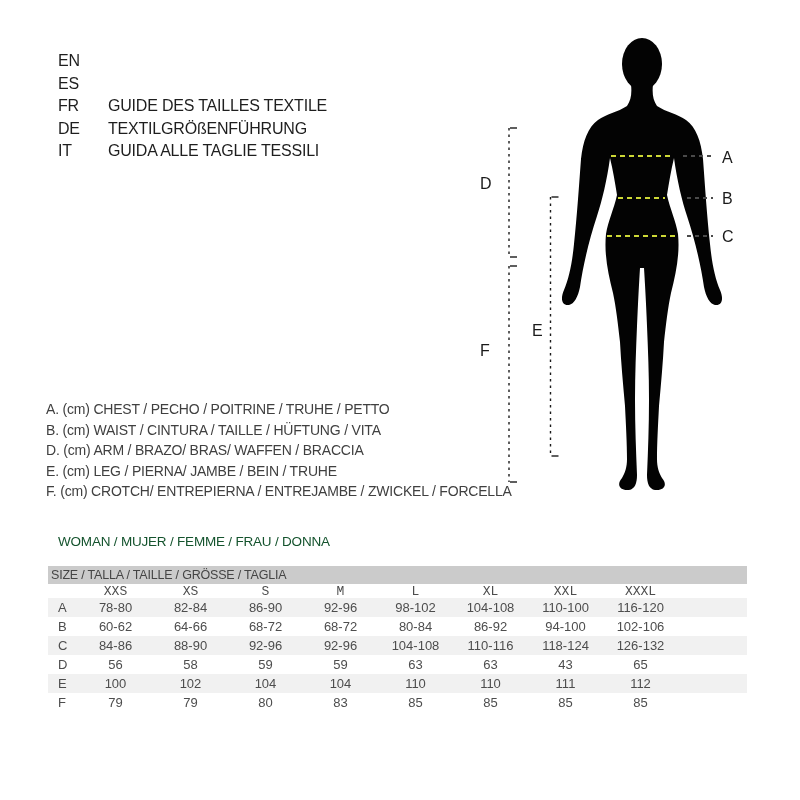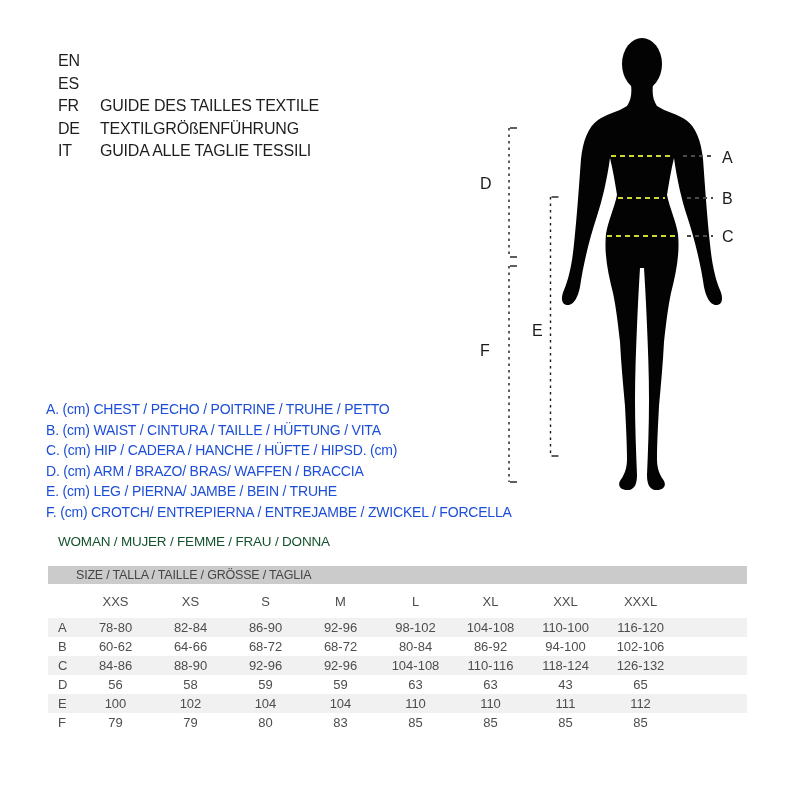--- a/index.html
+++ b/index.html
@@ -4,41 +4,41 @@
 <style>
   html,body{margin:0;padding:0;}
   body{
     width:800px;height:800px;position:relative;background:#ffffff;
     font-family:"Liberation Sans", sans-serif;color:#202020;overflow:hidden;
   }
   .abs{position:absolute;}
 
   
   .langs{left:58px;top:50px;font-size:16px;line-height:22.5px;letter-spacing:-0.2px;font-weight:500;color:#1e1e1e;}
-  .lang-row{display:flex;}
+  .lang-row{display:flex;gap:8px;}
   .lang-code{width:42px;flex:0 0 42px;}
 
   
   .figure-svg{left:400px;top:0;}
   .figure-svg text{font-family:"Liberation Sans", sans-serif;font-size:16px;fill:#1a1a1a;}
 
   
-  .legend{left:46px;top:399px;font-size:14px;line-height:20.6px;letter-spacing:-0.2px;color:#1d4ed8;}
+  .legend{left:46px;top:399px;font-size:14px;line-height:20.6px;letter-spacing:-0.2px;color:#404040;}
 
   
   .group-title{left:58px;top:534px;font-size:13.5px;letter-spacing:-0.2px;color:#14532d;}
 
   
   .size-table{left:48px;top:566px;width:699px;font-size:13px;color:#4d4d4d;}
   .band{height:18px;background:#cbcbcb;color:#454545;display:flex;align-items:center;
-        padding-left:28px;font-size:12.5px;letter-spacing:-0.2px;box-sizing:border-box;}
+        padding-left:3px;font-size:12.5px;letter-spacing:-0.2px;box-sizing:border-box;}
   .trow{display:grid;grid-template-columns:30px repeat(8,75px) 1fr;height:19px;align-items:center;}
   .trow > div{text-align:center;}
   .trow > .rlabel{text-align:left;padding-left:10px;}
-  .trow.header{height:34px;}
+  .trow.header{height:14px;font-family:Liberation Mono, monospace;}
   .trow.stripe{background:#f1f1f1;}
 </style>
 </head>
 <body>
 
 <div class="abs langs">
   <div class="lang-row">
     <span class="lang-code">EN</span>
   </div>
   <div class="lang-row">
@@ -144,21 +144,20 @@
     <line x1="150.5" y1="197" x2="150.5" y2="456" stroke-dasharray="2.5 4"></line>
     <line x1="151.5" y1="197" x2="158.5" y2="197"></line>
     <line x1="151.5" y1="456" x2="158.5" y2="456"></line>
   </g>
   <text x="132" y="336">E</text>
 </svg>
 
 <div class="abs legend">
   <div>A. (cm) CHEST / PECHO / POITRINE / TRUHE / PETTO</div>
   <div>B. (cm) WAIST / CINTURA / TAILLE / HÜFTUNG / VITA</div>
-  <div>C. (cm) HIP / CADERA / HANCHE / HÜFTE / HIPSD. (cm)</div>
   <div>D. (cm) ARM / BRAZO/ BRAS/ WAFFEN / BRACCIA</div>
   <div>E. (cm) LEG / PIERNA/ JAMBE / BEIN / TRUHE</div>
   <div>F. (cm) CROTCH/ ENTREPIERNA / ENTREJAMBE / ZWICKEL / FORCELLA</div>
 </div>
 
 <div class="abs group-title">WOMAN / MUJER / FEMME / FRAU / DONNA</div>
 
 <div class="abs size-table">
   <div class="band">SIZE / TALLA / TAILLE / GRÖSSE / TAGLIA</div>
 

